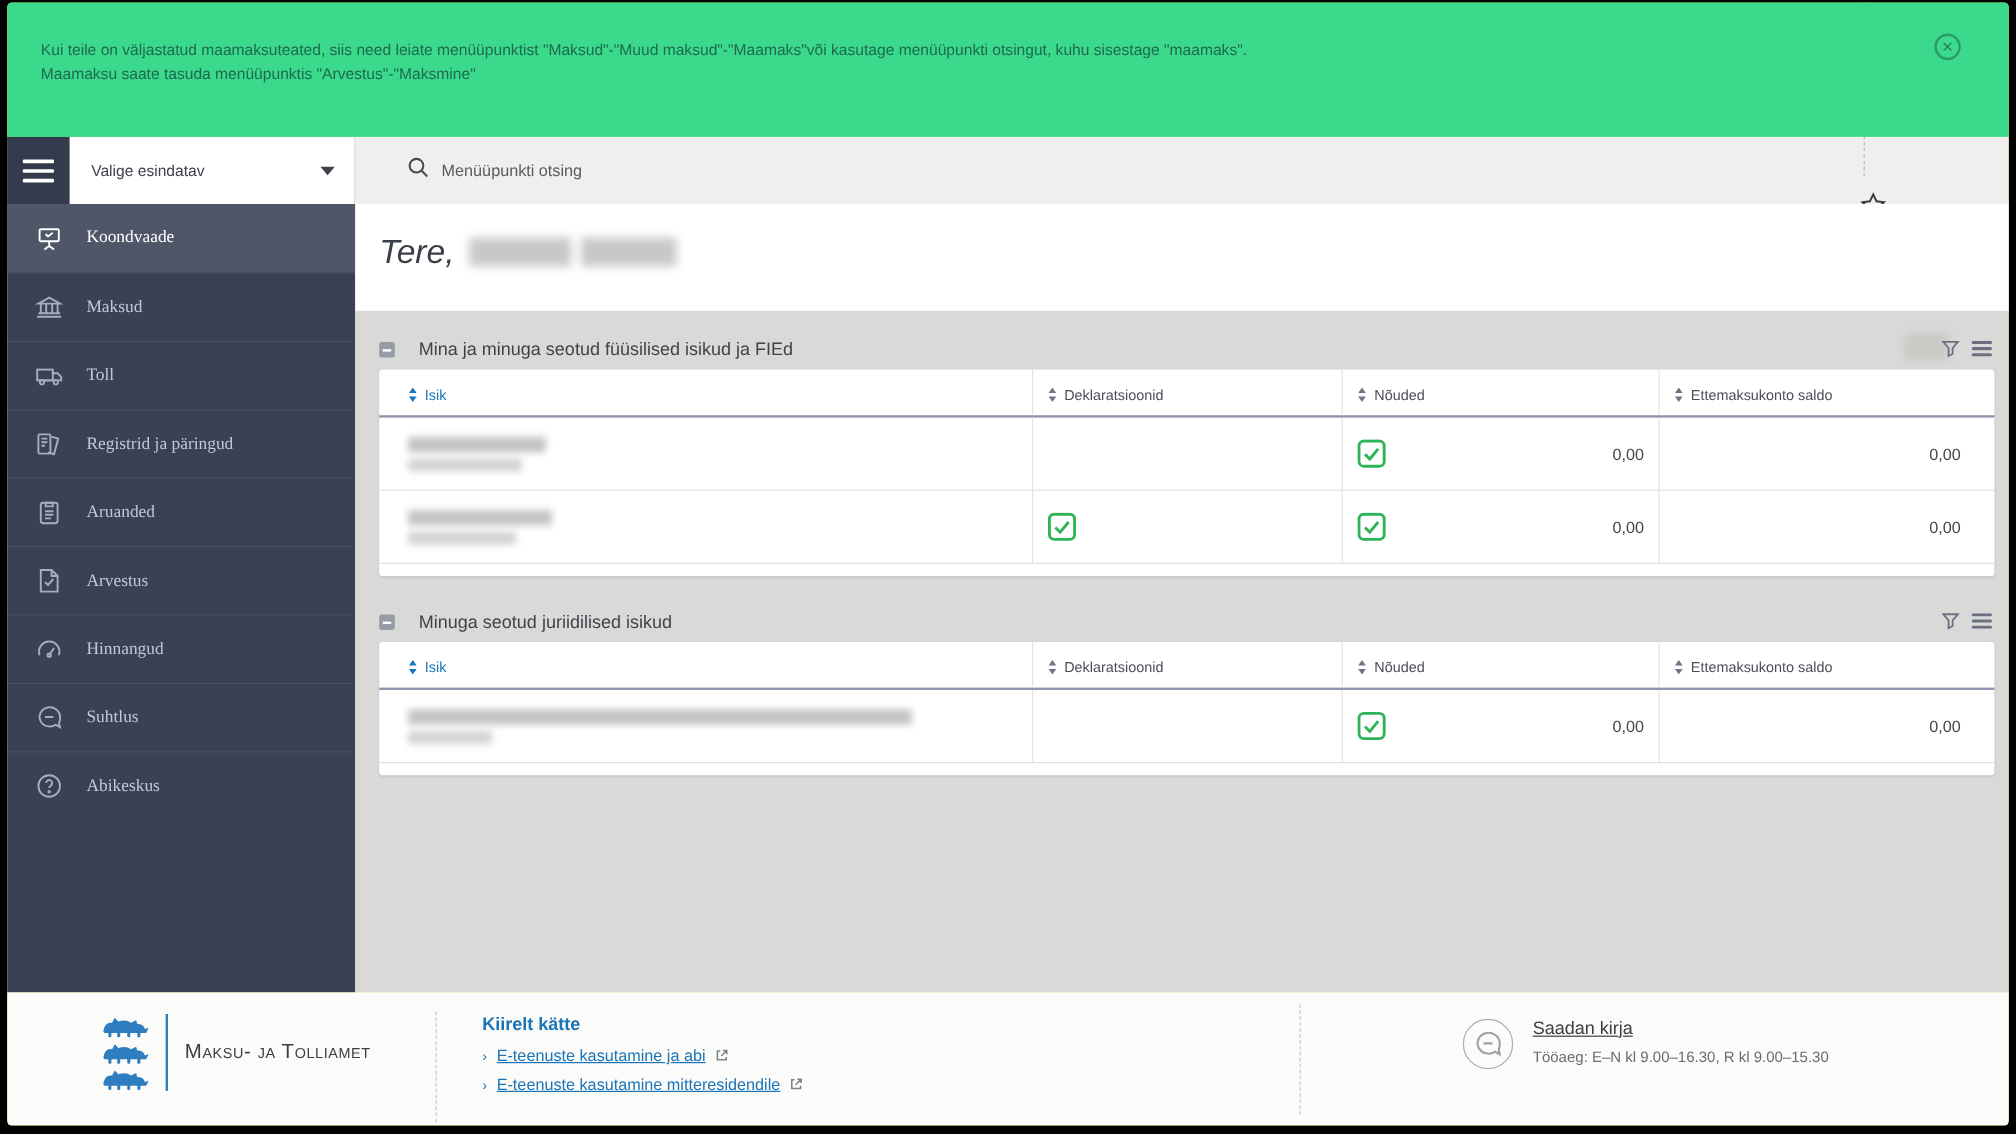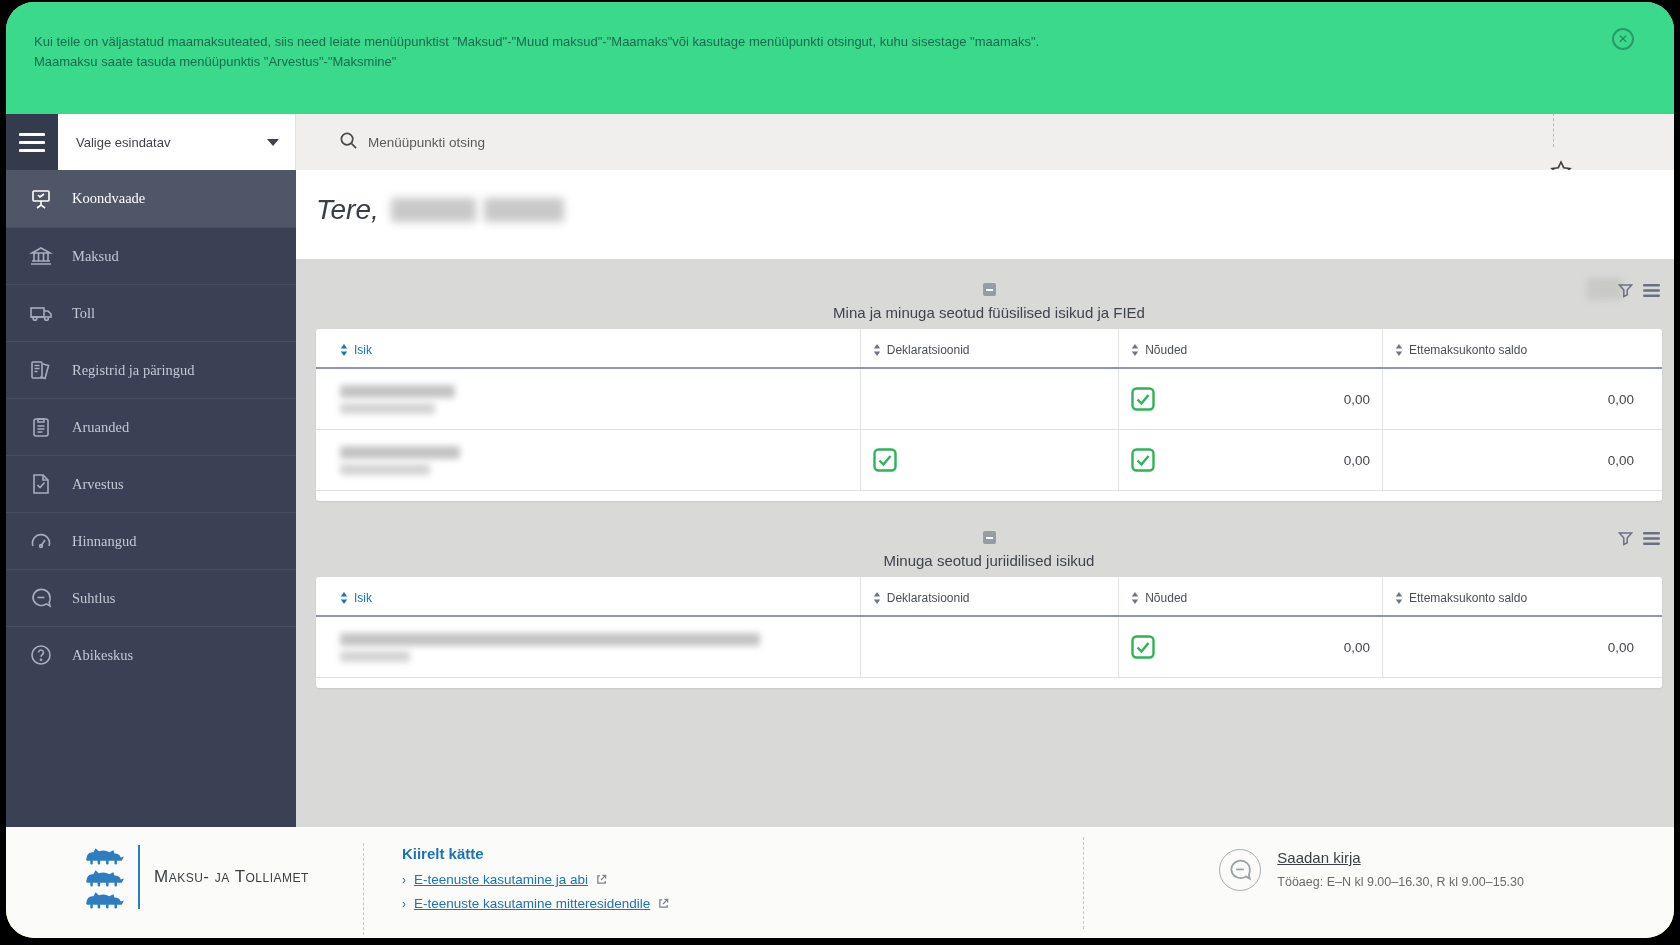--- a/index.html
+++ b/index.html
@@ -6,21 +6,21 @@
   html,body { width:100%; height:100%; }
   body {
     background:#000;
     font-family:"Liberation Sans", sans-serif;
     -webkit-font-smoothing:antialiased;
   }
   .app {
     position:relative;
     width:1668px; height:936px;
     margin:2px auto 0 auto;
-    border-radius:28px;
+    border-radius:4px;
     overflow:hidden;
     background:#bef264;
     display:flex; flex-direction:column;
   }
 
   
   .banner {
     height:112px; background:#3bd98c;
     position:relative; flex:none;
     padding:30px 70px 0 28px;
@@ -93,22 +93,22 @@
   
   .content { flex:1; background:#d9dad8; min-height:0; overflow:hidden; }
   .hello-band { background:#fff; height:89px; padding:24px 0 0 20px;font-style:italic; }
   .hello-band h1 { font-size:28px; font-weight:400; color:#3a3e46; display:flex; align-items:center; gap:12px; }
   .blur-name { display:inline-flex; gap:8px; }
   .blur-name i { display:inline-block; height:24px; background:#c8c8c8; filter:blur(4px); border-radius:2px; }
   .blur-name i:nth-child(1){ width:85px; } .blur-name i:nth-child(2){ width:80px; }
 
   .sections { padding:0 12px 0 20px; }
   .section-head {
-    display:flex; align-items:center; gap:8px;
-    margin:24px 0 8px 0; position:relative;flex-direction:column;
+    display:flex; align-items:center; gap:20px;
+    margin:24px 0 8px 0; position:relative;
   }
   .collapse-box {
     width:13px; height:13px; border-radius:2px; background:#969ca4;
     display:flex; align-items:center; justify-content:center; cursor:pointer; flex:none;
   }
   .collapse-box span { width:7px; height:2px; background:#fff; display:block; }
   .section-title { font-size:15px; color:#3f434c; }
   .section-tools { position:absolute; right:2px; top:0; display:flex; align-items:center; gap:10px; }
   .section-tools svg { cursor:pointer; }
 

